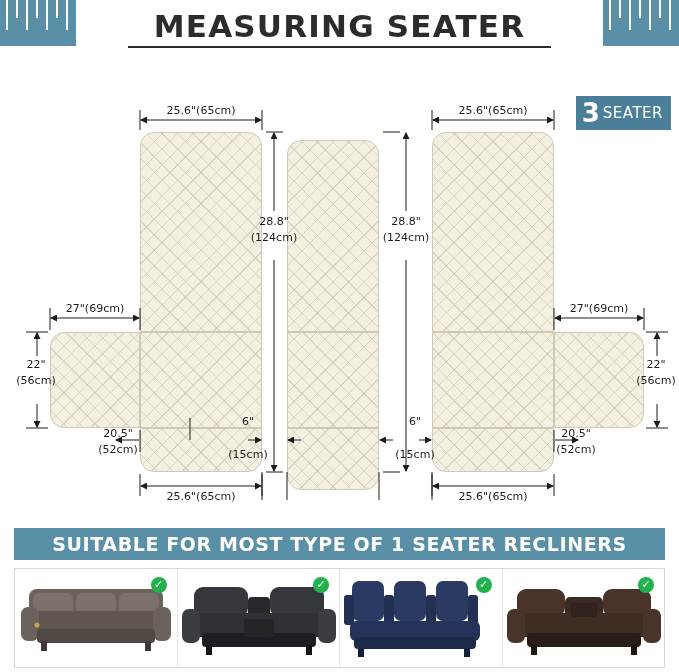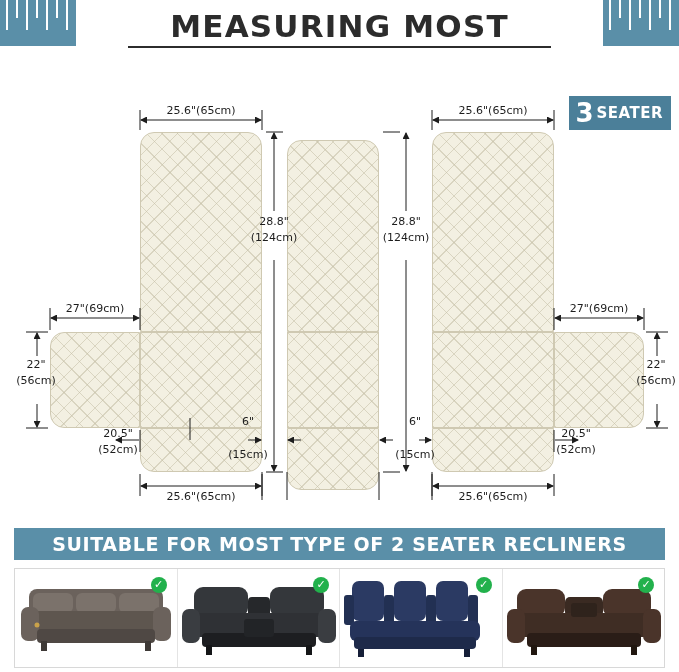--- a/index.html
+++ b/index.html
@@ -78,21 +78,21 @@
     padding: 0 8px 0 6px;
   }
   .seater-badge .num {
     font-size: 26px;
     font-weight: bold;
     line-height: 1;
     font-family: "DejaVu Sans", sans-serif;
   }
   .seater-badge .word {
     font-size: 15px;
-    font-weight: bold;
+    font-weight: normal;
     letter-spacing: 0.5px;
     margin-left: 3px;
     font-family: "DejaVu Sans", sans-serif;
   }
 
   
   .diagram {
     position: absolute;
     left: 0; top: 100px;
     width: 679px;
@@ -194,21 +194,21 @@
   </div>
   <div class="ruler-right">
     <div class="tick" style="left:6px;height:30px"></div>
     <div class="tick" style="left:16px;height:18px"></div>
     <div class="tick" style="left:26px;height:30px"></div>
     <div class="tick" style="left:36px;height:18px"></div>
     <div class="tick" style="left:46px;height:30px"></div>
     <div class="tick" style="left:56px;height:18px"></div>
     <div class="tick" style="left:66px;height:30px"></div>
   </div>
-  <div class="title">MEASURING MOST</div>
+  <div class="title">MEASURING SEATER</div>
   <div class="hrule"></div>
 </div>
 
 <div class="seater-badge">
   <span class="num">3</span>
   <span class="word">SEATER</span>
 </div>
 
 <div class="diagram">
 
@@ -330,21 +330,21 @@
   <div class="dim" style="left:224px; top:349px; width:48px;">(15cm)</div>
 
   <div class="dim" style="left:395px; top:316px; width:40px;">6"</div>
   <div class="dim" style="left:391px; top:349px; width:48px;">(15cm)</div>
 
   <div class="dim" style="left:141px; top:391px; width:120px;">25.6"(65cm)</div>
   <div class="dim" style="left:433px; top:391px; width:120px;">25.6"(65cm)</div>
 </div>
 
 <div class="banner">
-  <span>SUITABLE FOR MOST TYPE OF 2 SEATER RECLINERS</span>
+  <span>SUITABLE FOR MOST TYPE OF 1 SEATER RECLINERS</span>
 </div>
 
 <div class="sofa-row">
 
   <div class="sofa-cell">
     <svg class="sofa-svg" width="162" height="100" viewBox="0 0 162 100">
       <rect x="14" y="22" width="134" height="26" rx="8" fill="#6b625c"></rect>
       <rect x="18" y="26" width="40" height="20" rx="6" fill="#7b726b"></rect>
       <rect x="61" y="26" width="40" height="20" rx="6" fill="#7b726b"></rect>
       <rect x="104" y="26" width="40" height="20" rx="6" fill="#7b726b"></rect>

